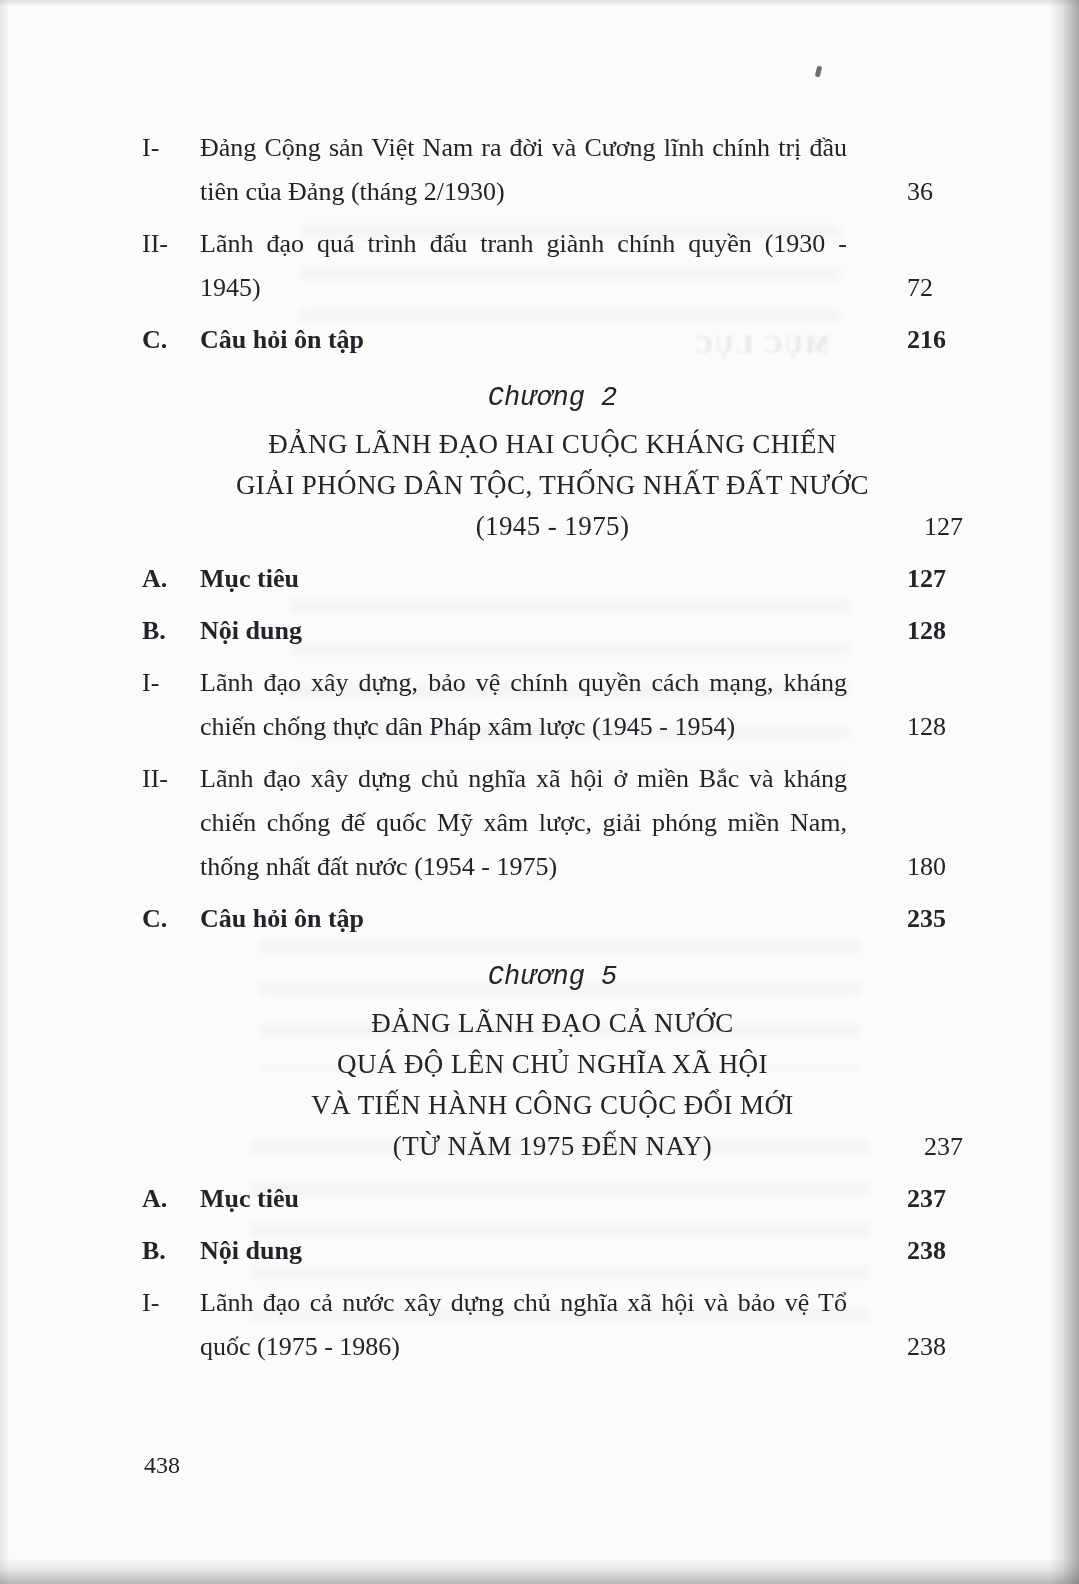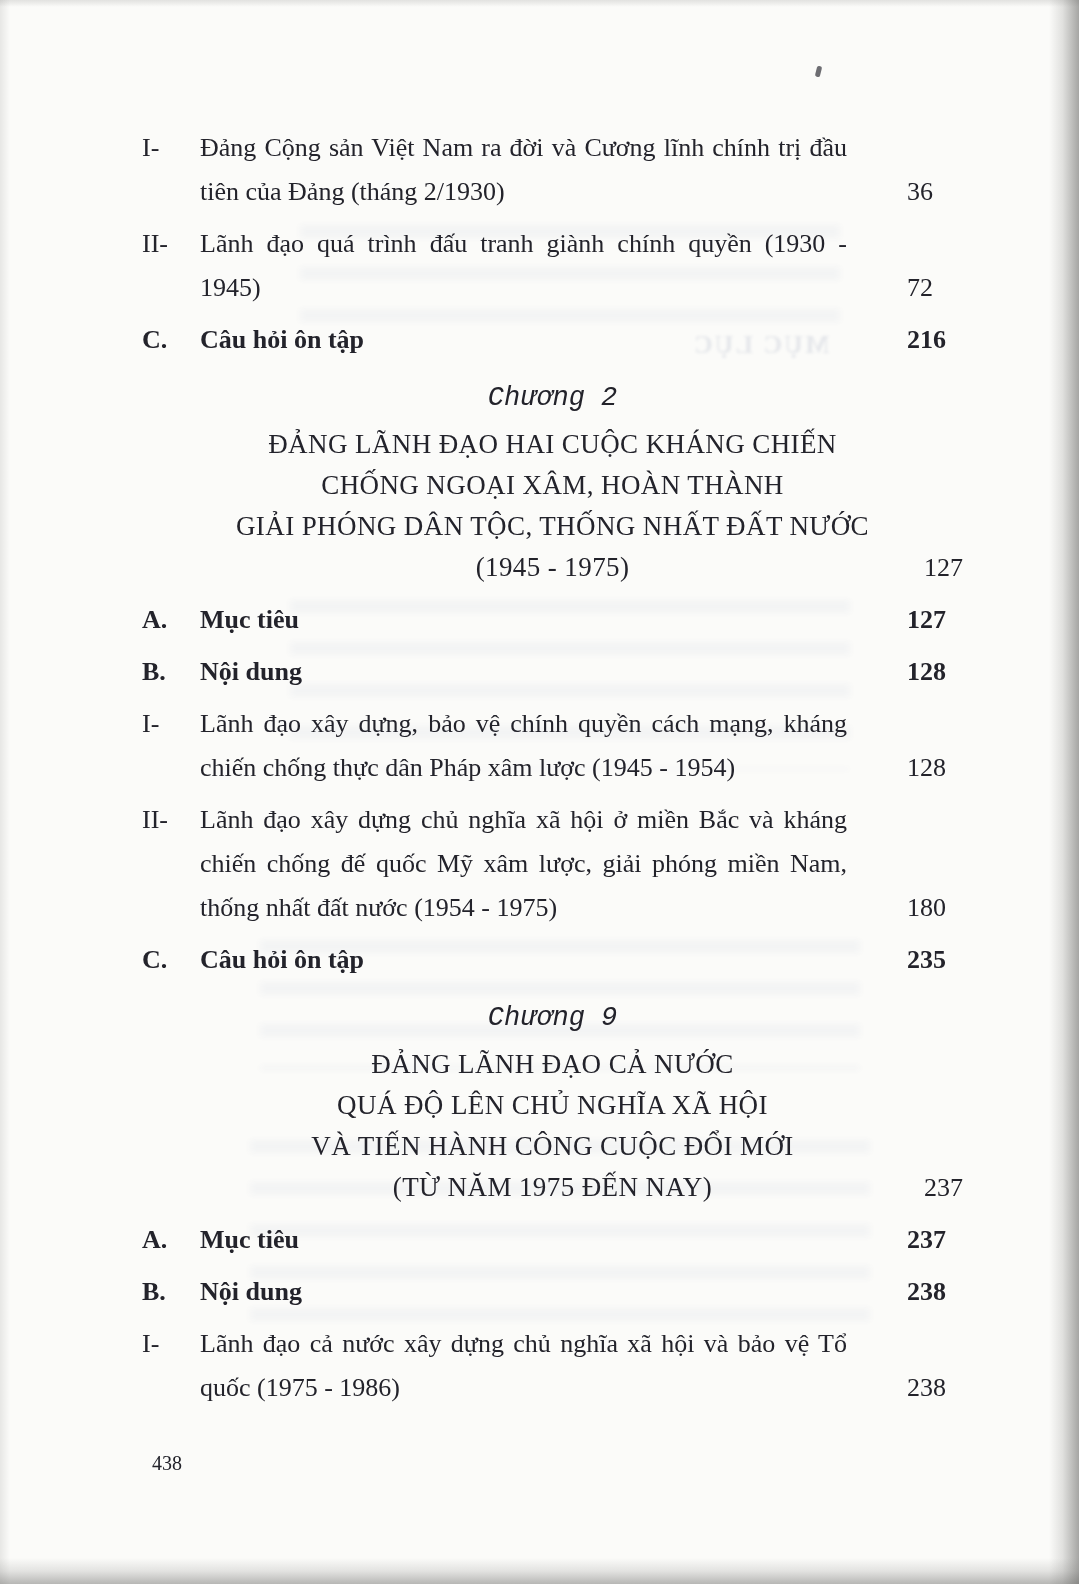--- a/index.html
+++ b/index.html
@@ -86,22 +86,22 @@
     font-weight: 400;
     font-size: 27px;
     line-height: 41px;
     letter-spacing: .4px;
   }
   .chapter .chapter-page {
     position: absolute; right: 0; bottom: 0;
     font-weight: 400; font-size: 26px; line-height: 41px;
   }
   .footer {
-    position: absolute; left: 152px; top: 1452px;
-    font-size: 20px;
+    position: absolute; left: 144px; top: 1452px;
+    font-size: 24px;
   }
 </style>
 </head>
 <body>
 
 <div class="page">
 
   <div class="smudge s1"></div>
   <div class="smudge s2"></div>
   <div class="smudge s3"></div>
@@ -122,21 +122,20 @@
         <div class="pagenum">72</div>
       </div>
       <div class="toc-item bold">
         <div class="label">C.</div>
         <div class="text">Câu hỏi ôn tập</div>
         <div class="pagenum">216</div>
       </div>
       <div class="chapter">
         <div class="kicker">Chương 2</div>
         <div class="chapter-line">ĐẢNG LÃNH ĐẠO HAI CUỘC KHÁNG CHIẾN</div>
-        <div class="chapter-line">CHỐNG NGOẠI XÂM, HOÀN THÀNH</div>
         <div class="chapter-line">GIẢI PHÓNG DÂN TỘC, THỐNG NHẤT ĐẤT NƯỚC</div>
         <div class="chapter-line">(1945 - 1975)</div>
         <div class="chapter-page">127</div>
       </div>
       <div class="toc-item bold">
         <div class="label">A.</div>
         <div class="text">Mục tiêu</div>
         <div class="pagenum">127</div>
       </div>
       <div class="toc-item bold">
@@ -153,21 +152,21 @@
         <div class="label">II-</div>
         <div class="text">Lãnh đạo xây dựng chủ nghĩa xã hội ở miền Bắc và kháng chiến chống đế quốc Mỹ xâm lược, giải phóng miền Nam, thống nhất đất nước (1954 - 1975)</div>
         <div class="pagenum">180</div>
       </div>
       <div class="toc-item bold">
         <div class="label">C.</div>
         <div class="text">Câu hỏi ôn tập</div>
         <div class="pagenum">235</div>
       </div>
       <div class="chapter">
-        <div class="kicker">Chương 9</div>
+        <div class="kicker">Chương 5</div>
         <div class="chapter-line">ĐẢNG LÃNH ĐẠO CẢ NƯỚC</div>
         <div class="chapter-line">QUÁ ĐỘ LÊN CHỦ NGHĨA XÃ HỘI</div>
         <div class="chapter-line">VÀ TIẾN HÀNH CÔNG CUỘC ĐỔI MỚI</div>
         <div class="chapter-line">(TỪ NĂM 1975 ĐẾN NAY)</div>
         <div class="chapter-page">237</div>
       </div>
       <div class="toc-item bold">
         <div class="label">A.</div>
         <div class="text">Mục tiêu</div>
         <div class="pagenum">237</div>

